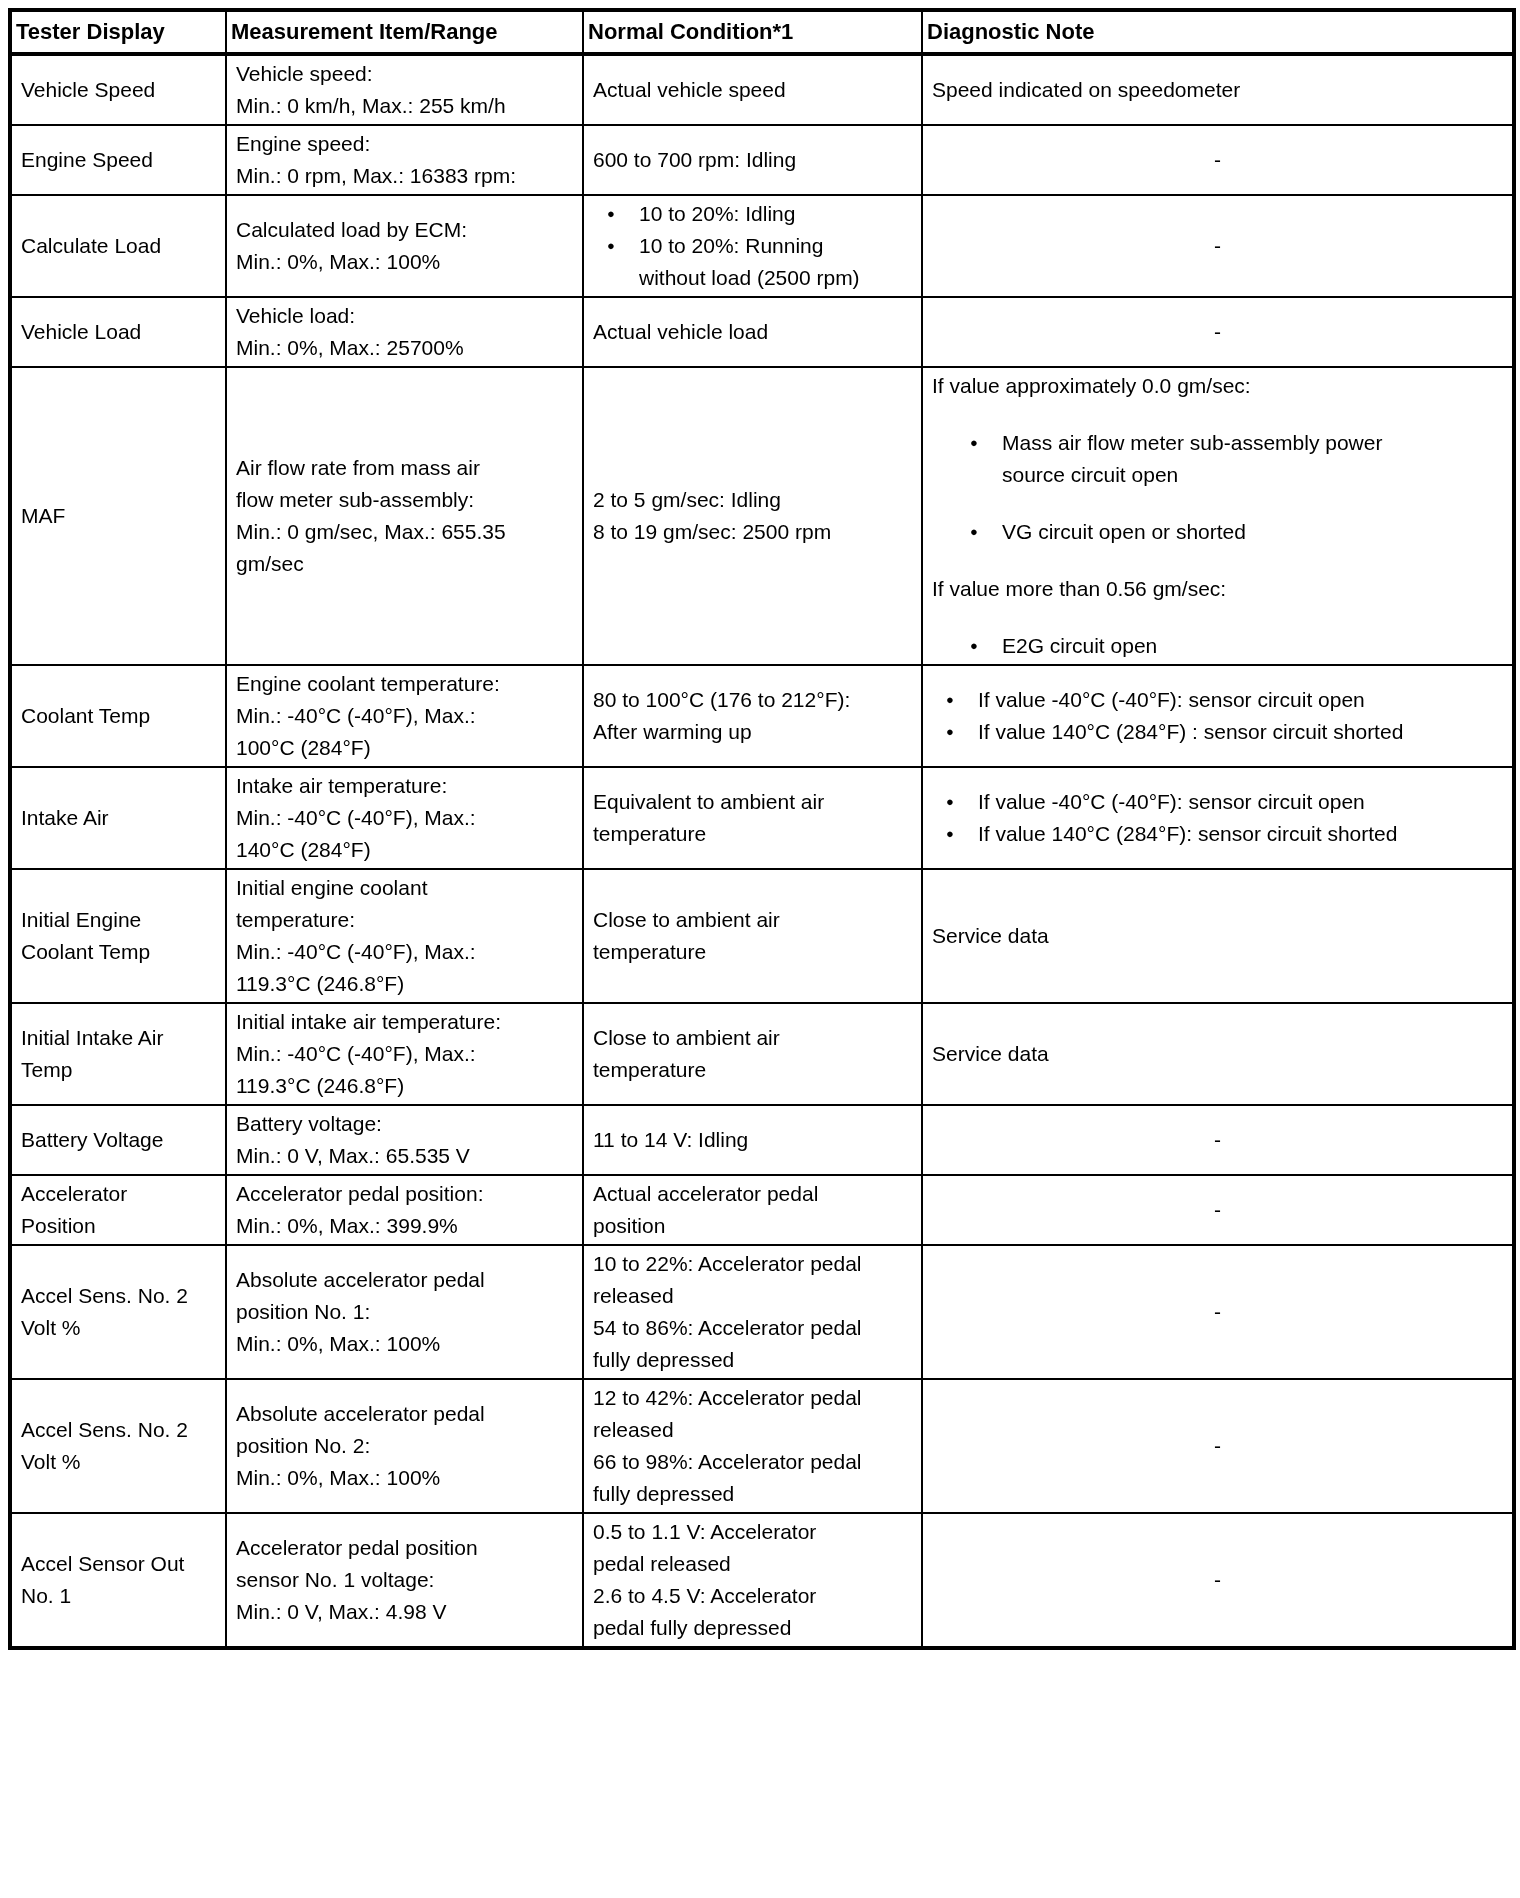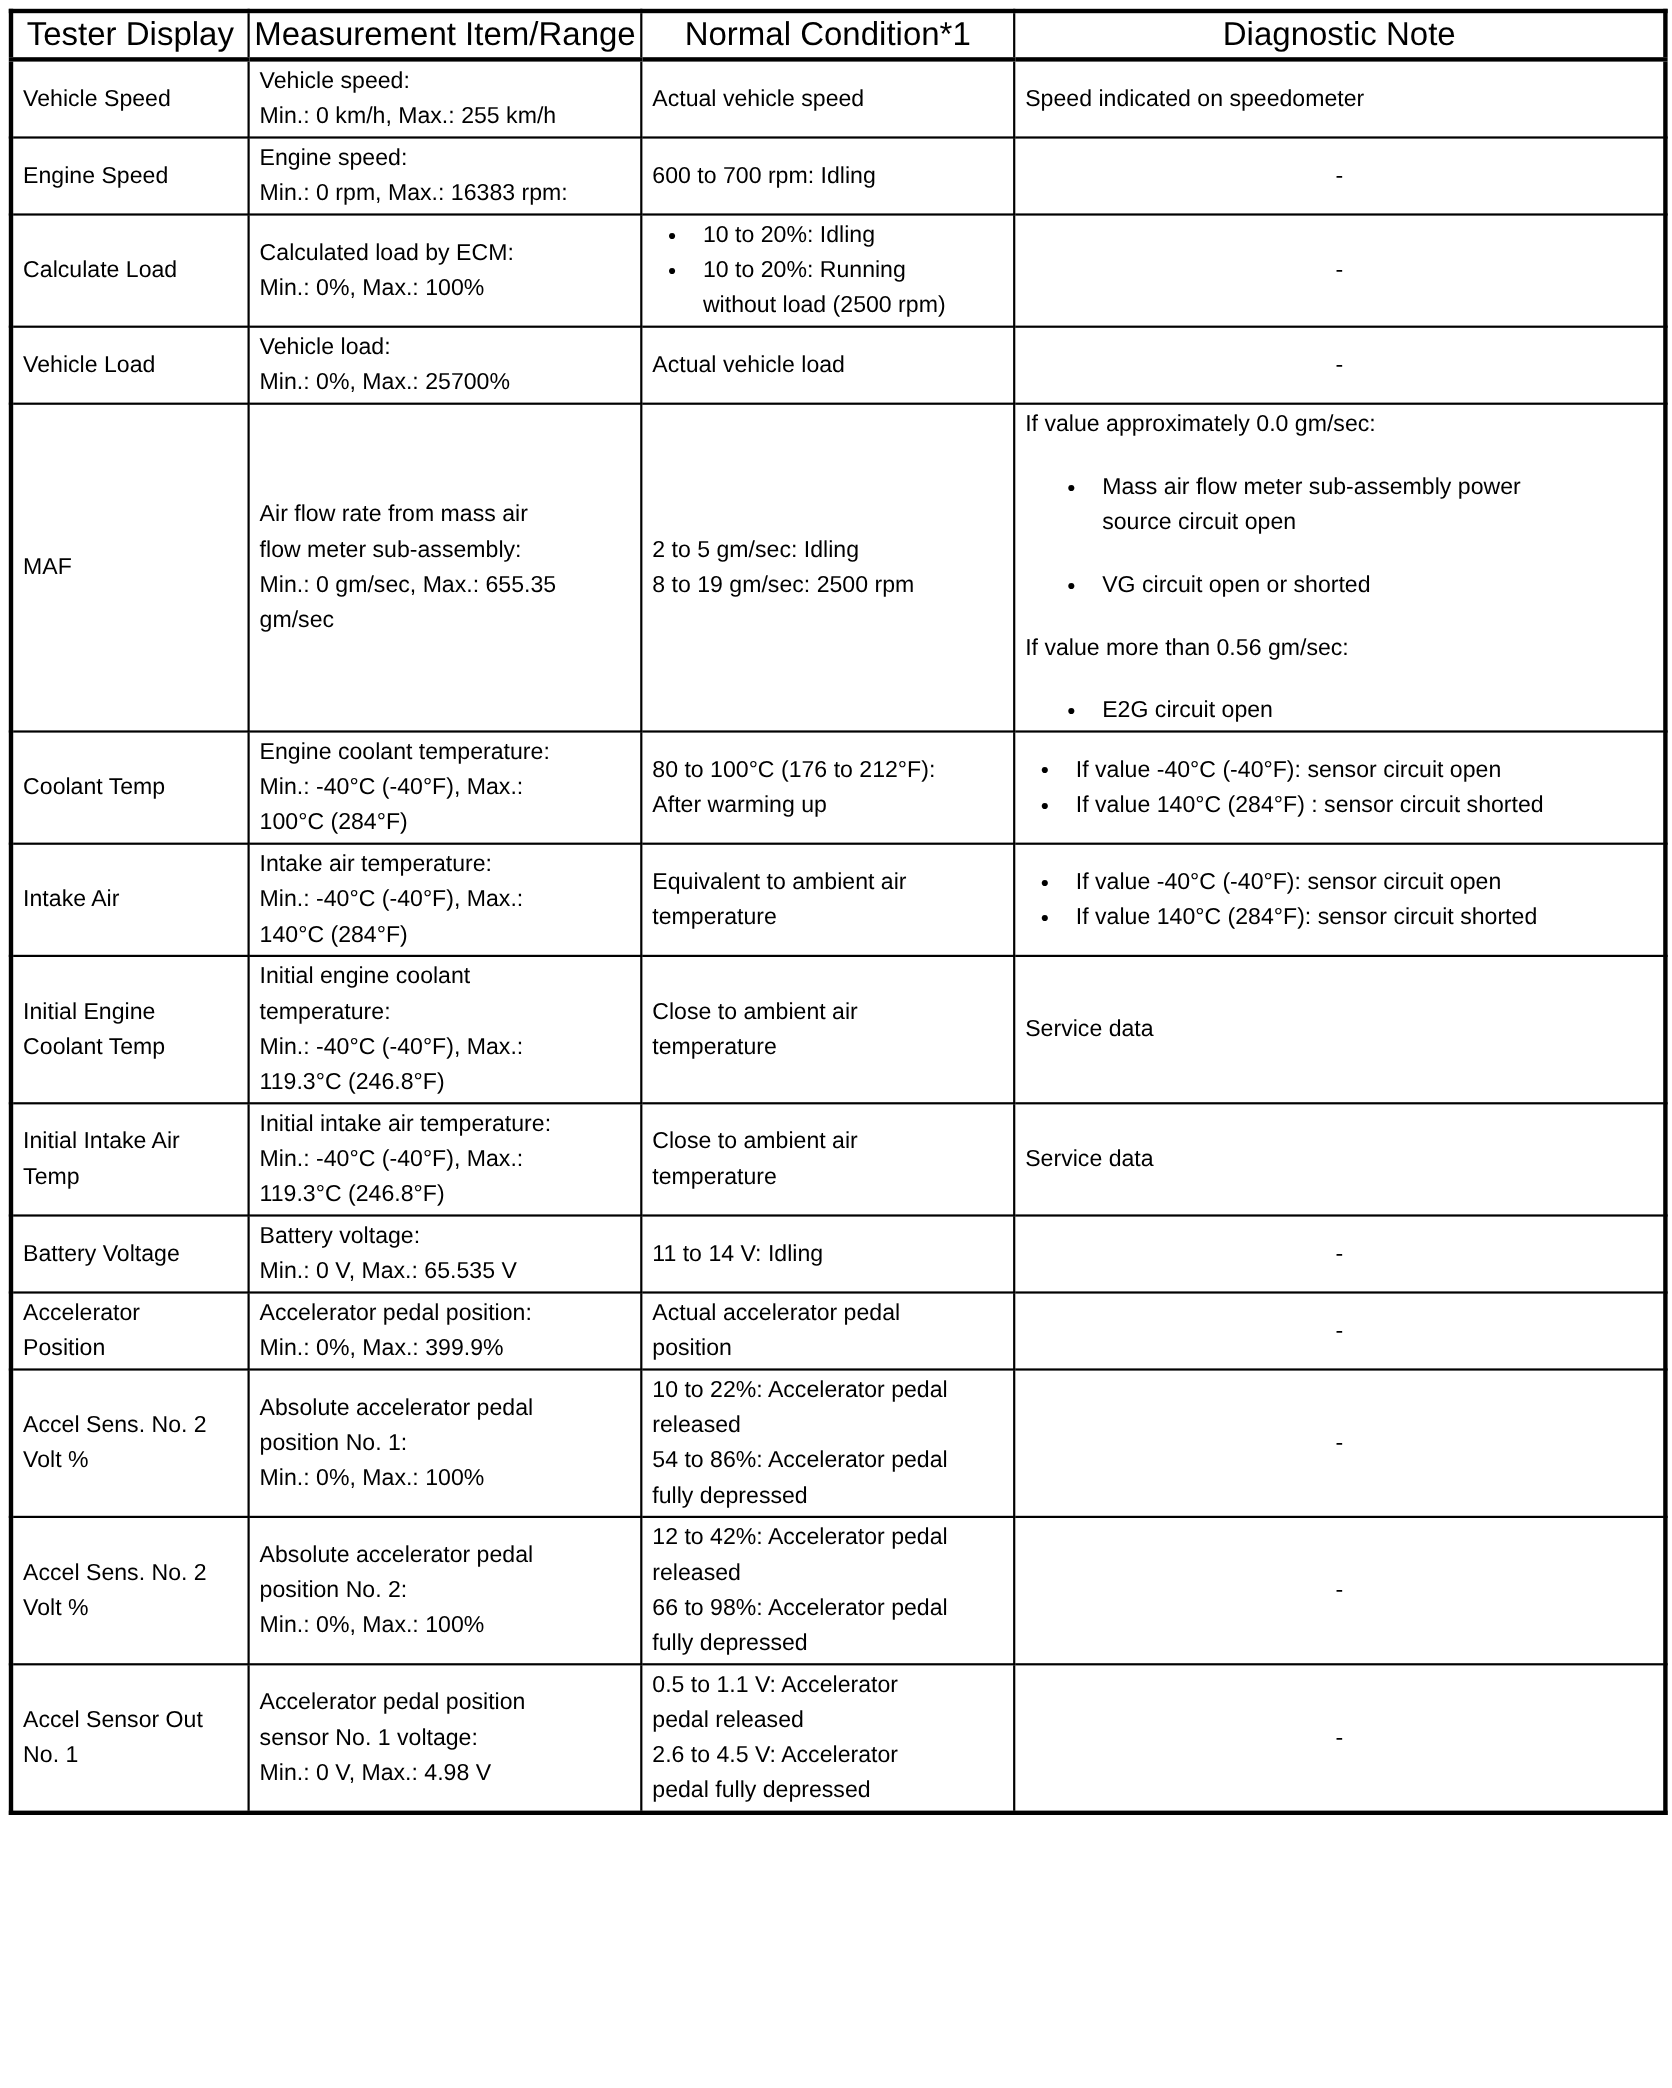--- a/index.html
+++ b/index.html
@@ -24,23 +24,23 @@
     border-collapse: collapse;
     table-layout: fixed;
     width: 1504px;
     border: 4px solid #000000;
     font-size: 21px;
     line-height: 32px;
   }
   table.diag th {
     border: 2px solid #000000;
     border-bottom: 4px solid #000000;
-    font-size: 30px;
-    font-weight: normal;
-    text-align: center;
+    font-size: 22px;
+    font-weight: bold;
+    text-align: left;
     padding: 4px 4px;
     height: 34px;
     box-sizing: border-box;
   }
   table.diag td {
     border: 2px solid #000000;
     padding: 2px 9px;
     vertical-align: middle;
     box-sizing: border-box;
     overflow: hidden;

